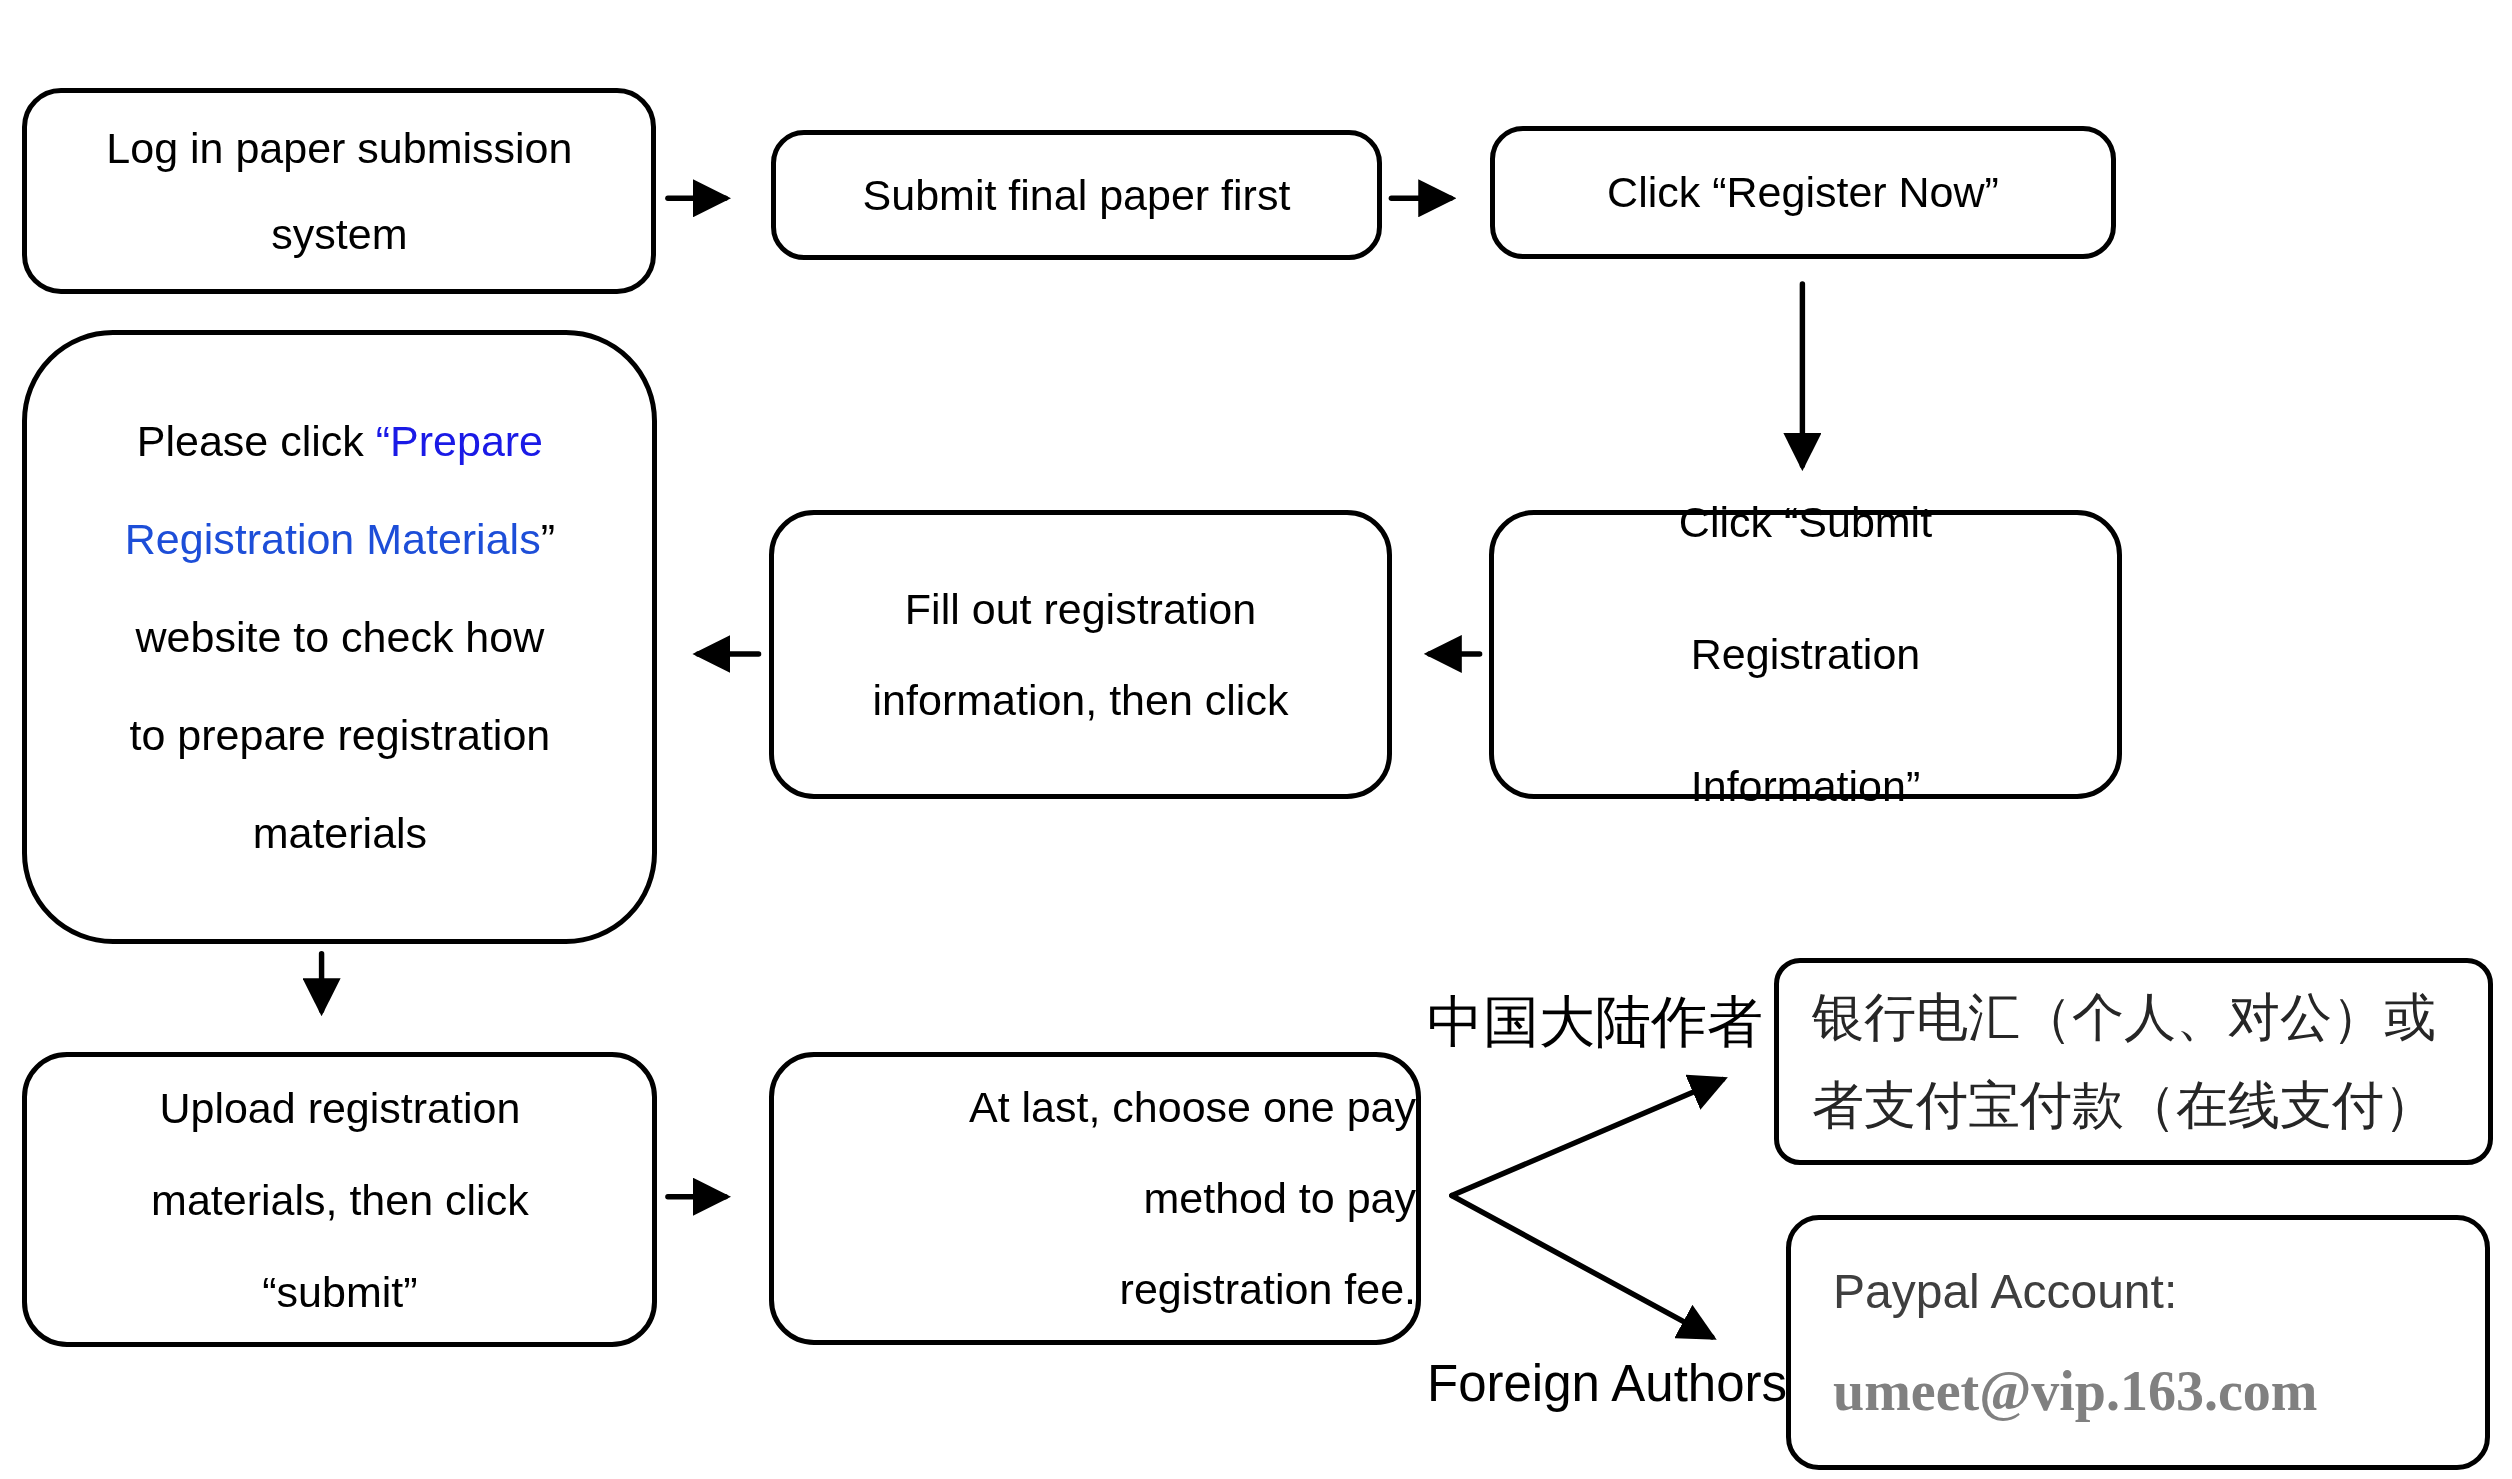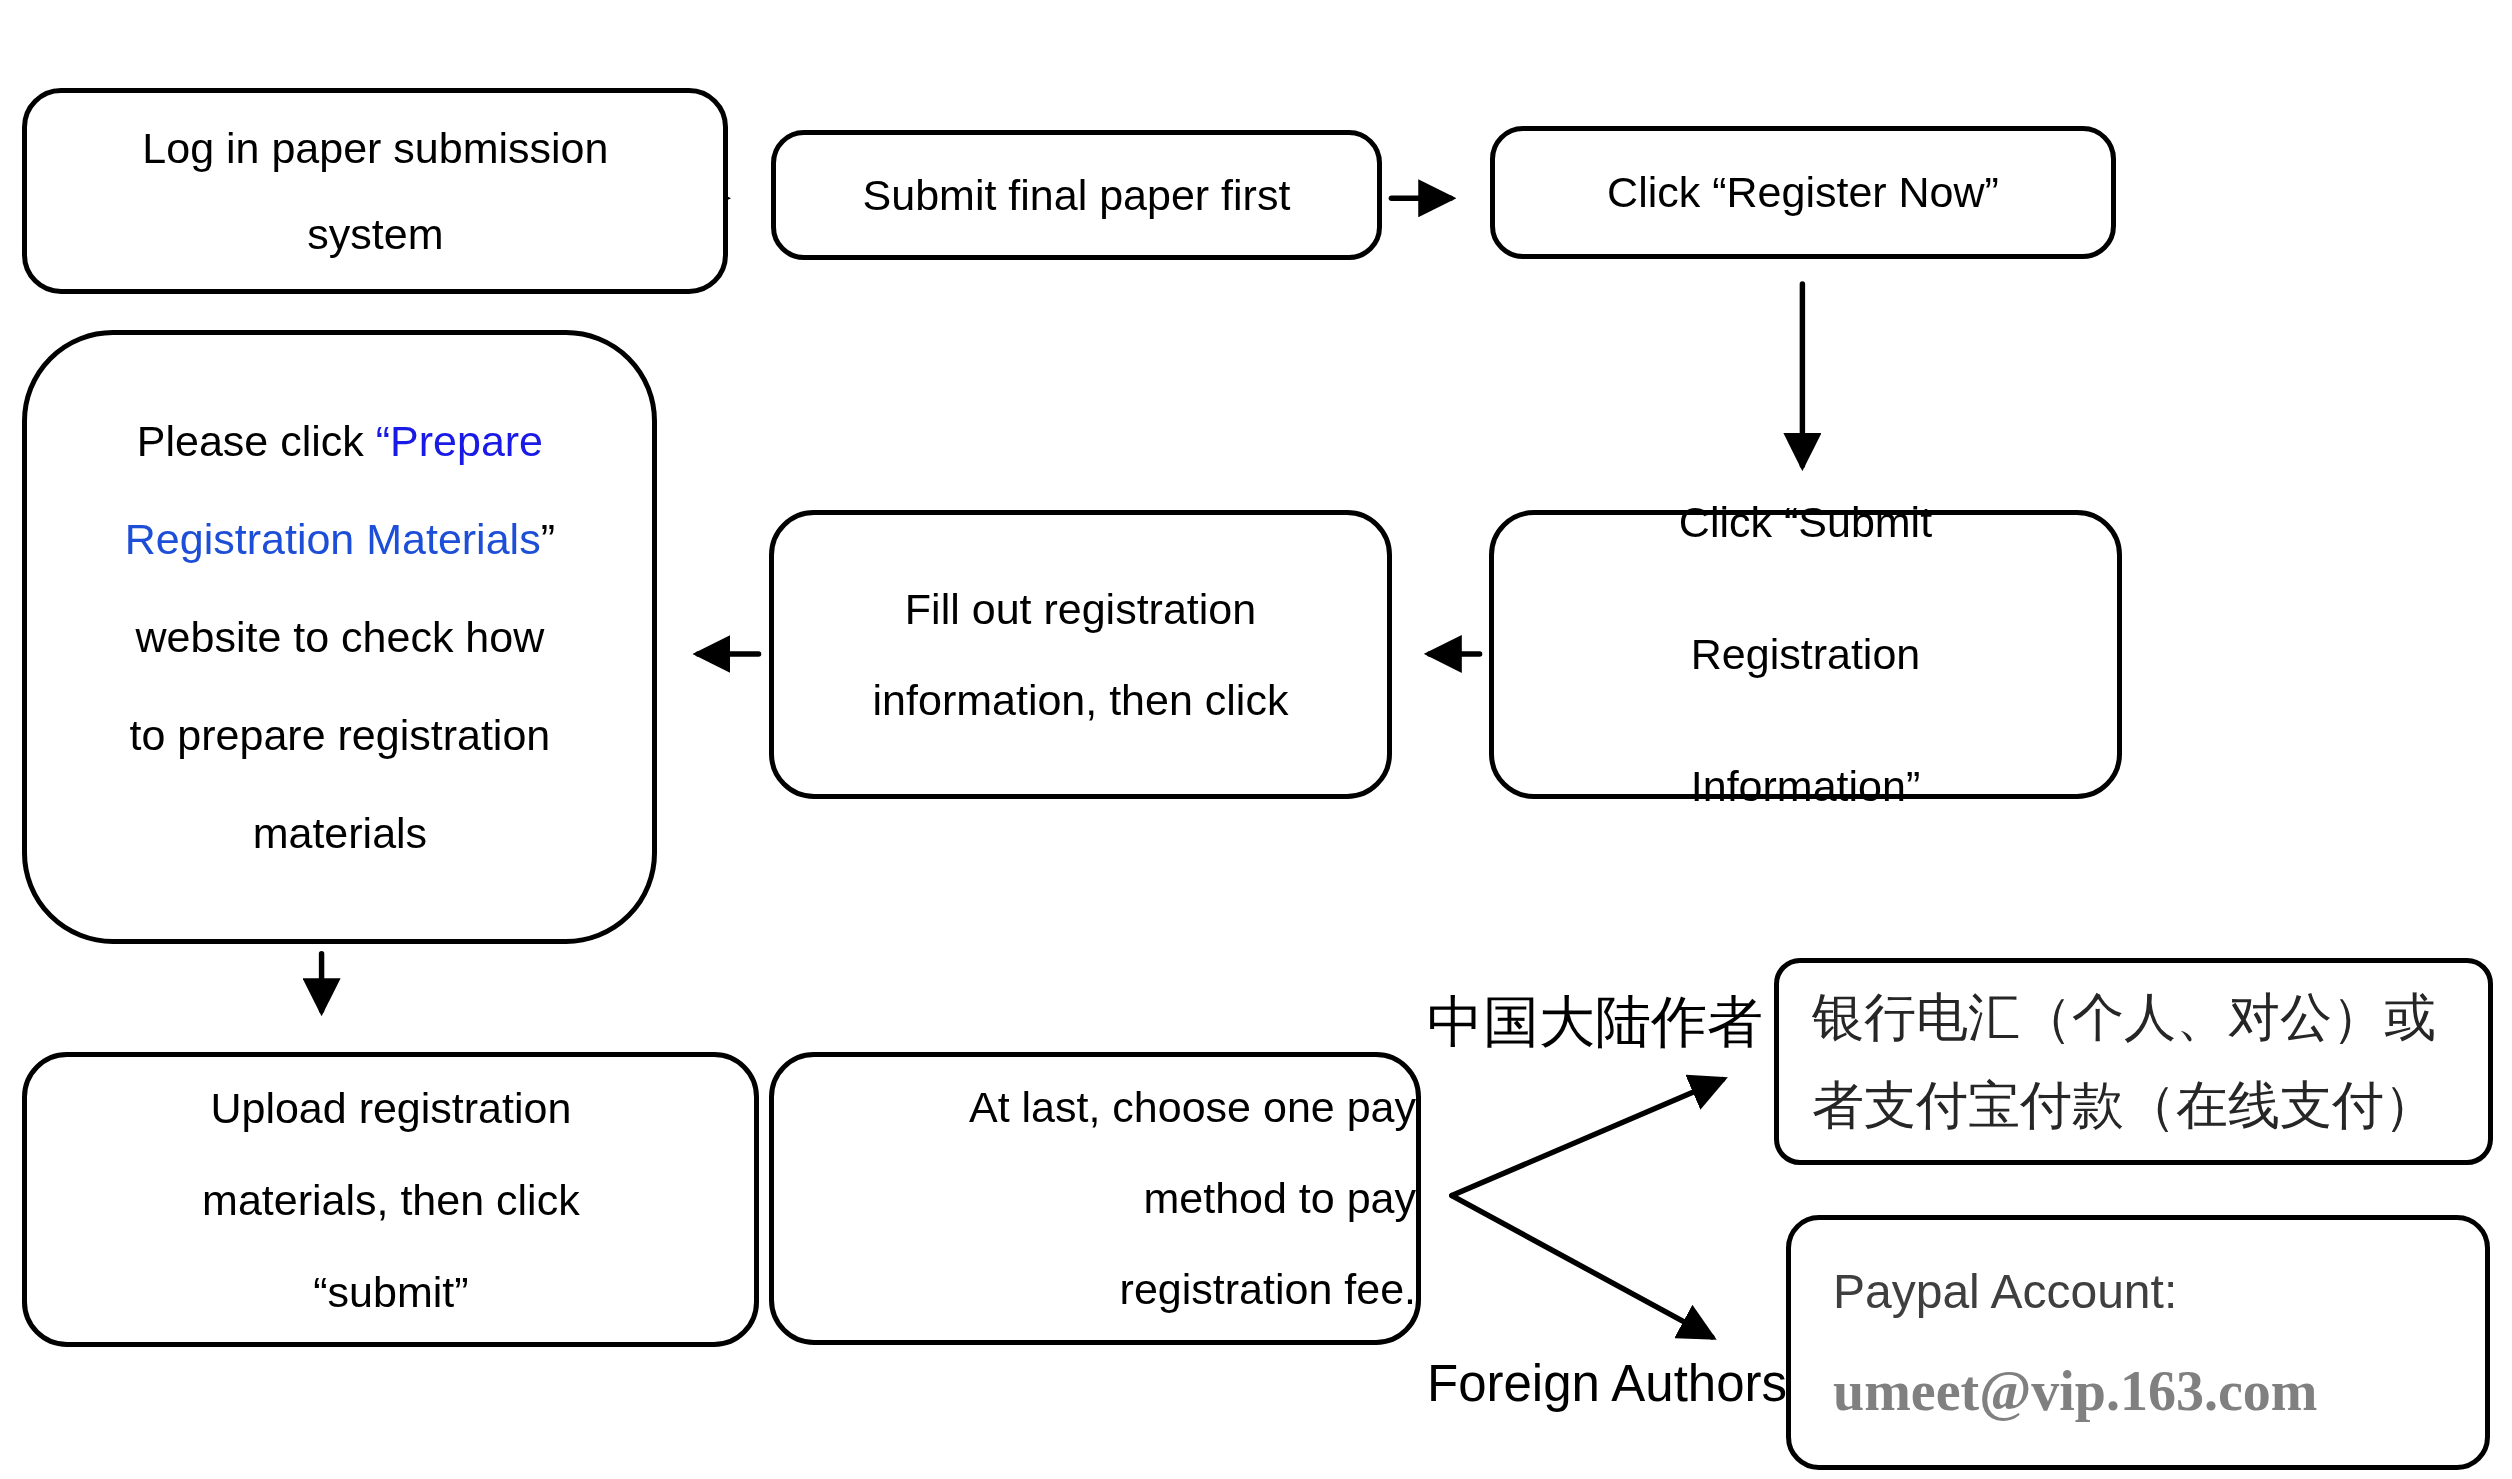--- a/index.html
+++ b/index.html
@@ -17,37 +17,37 @@
     display: flex;
     flex-direction: column;
     justify-content: center;
     align-items: center;
     text-align: center;
     color: #000000;
   }
   .box .line { white-space: nowrap; }
 
   
-  .b-login        { left: 22.4px;   top: 88px;  width: 706px; height: 206px; border-radius: 39px; font-size: 43px; }
+  .b-login        { left: 22.4px;   top: 88px;  width: 634px; height: 206px; border-radius: 39px; font-size: 43px; }
   .b-login .line  { line-height: 86px; }
   .b-submit-paper { left: 771px; top: 130px;  width: 611px; height: 130px; border-radius: 33px; font-size: 43px; }
   .b-register-now { left: 1490px; top: 126px;  width: 626px; height: 133px; border-radius: 33px; font-size: 43px; }
 
   
   .b-prepare      { left: 22.4px;   top: 330px;  width: 635px; height: 614px; border-radius: 91px; font-size: 43px; }
   .b-prepare .line{ line-height: 98px; }
 
   
   .b-fill-out     { left: 769px; top: 510px;  width: 623px; height: 289px; border-radius: 45px; font-size: 43px; }
   .b-fill-out .line { line-height: 91px; }
   .b-submit-info  { left: 1489px; top: 510px;  width: 633px; height: 289px; border-radius: 45px; font-size: 43px; gap: 41px; }
   .b-submit-info .line { line-height: 91px; }
 
   
-  .b-upload       { left: 22.4px;   top: 1052px; width: 737px; height: 295px; border-radius: 45px; font-size: 43px; }
+  .b-upload       { left: 22.4px;   top: 1052px; width: 635px; height: 295px; border-radius: 45px; font-size: 43px; }
   .b-upload .line { line-height: 92px; }
   .b-pay-method   { left: 769px; top: 1052px; width: 652px; height: 293px; border-radius: 45px; font-size: 43px; align-items: flex-end; }
   .b-pay-method .line { line-height: 91px; }
 
   
   .b-bank         { left: 1774px; top: 958px; width: 719px; height: 207px; border-radius: 26px;
                     font-family: "Liberation Serif", "DejaVu Serif", serif;
                     font-size: 52px; align-items: flex-start; text-align: left; padding: 0 33px; }
   .b-bank .line   { line-height: 88px; }
   .b-paypal       { left: 1786px; top: 1215px; width: 704px; height: 255px; border-radius: 33px;

